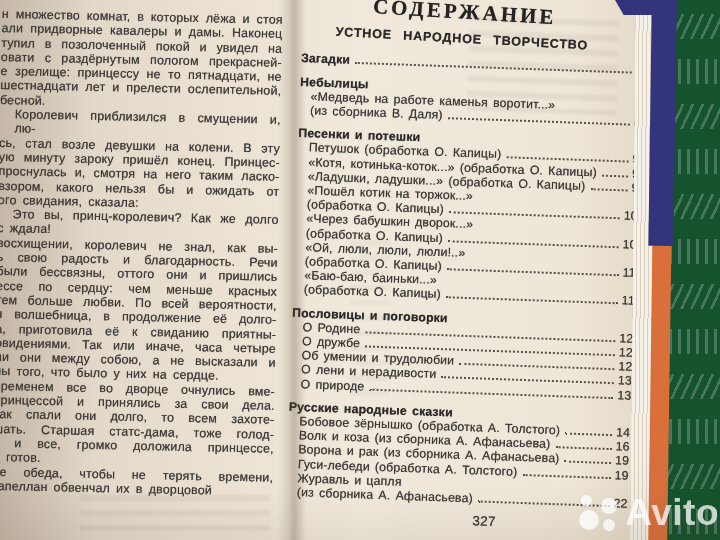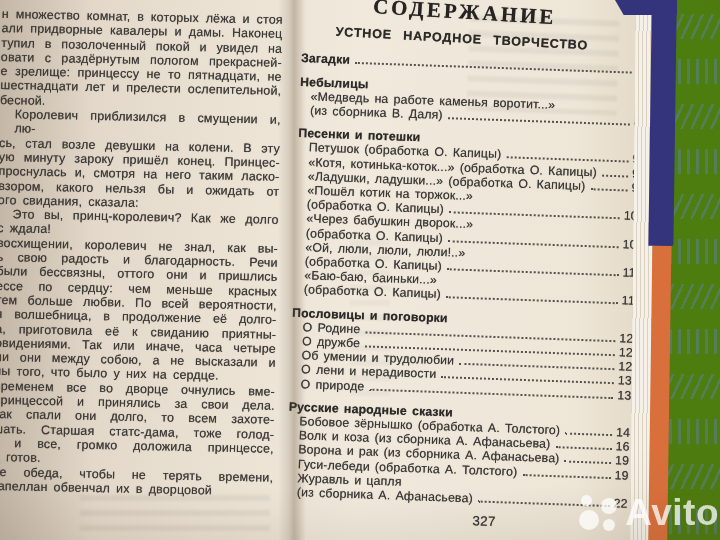--- a/index.html
+++ b/index.html
@@ -1,17 +1,17 @@
 <!DOCTYPE html>
 <html><head>
 <meta charset="utf-8">
 <style>
   html,body{margin:0;padding:0;background:#888;}
   .scene{position:relative;width:720px;height:540px;overflow:hidden;
-         background:#4d7c0f;font-family:"Liberation Sans",sans-serif;}
+         background:#14532d;font-family:"Liberation Sans",sans-serif;}
 
   
   .bg-pattern{position:absolute;right:0;top:0;width:78px;height:100%;padding-top:14px;box-sizing:border-box;}
   .band{height:25px;margin-bottom:20px;opacity:.8;}
   .band.diag{background:repeating-linear-gradient(115deg,#567f6b 0 2.6px,rgba(0,0,0,0) 2.6px 9px);}
   .band.vert{background:repeating-linear-gradient(90deg,#567f6b 0 2.6px,rgba(0,0,0,0) 2.6px 9px);}
 
   
   .cover{position:absolute;left:648px;top:-4px;width:30px;height:552px;transform:rotate(.8deg);}
   .cover-navy{height:250px;width:25px;background:#34347c;border-radius:0 0 2px 0;}

